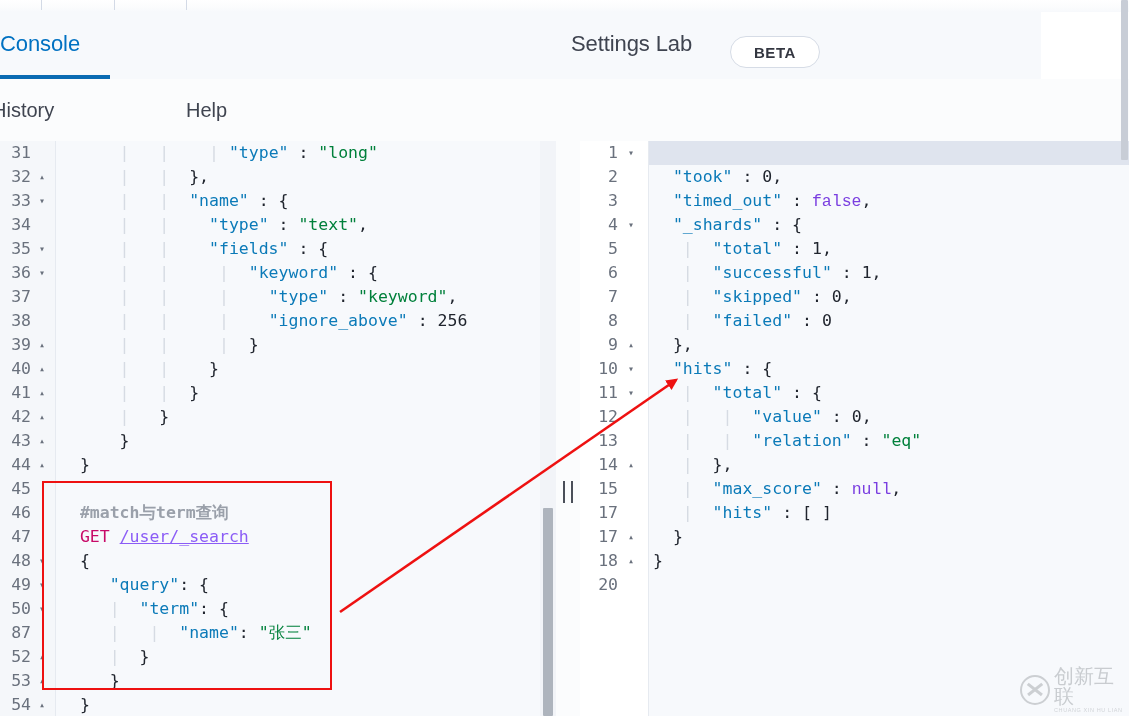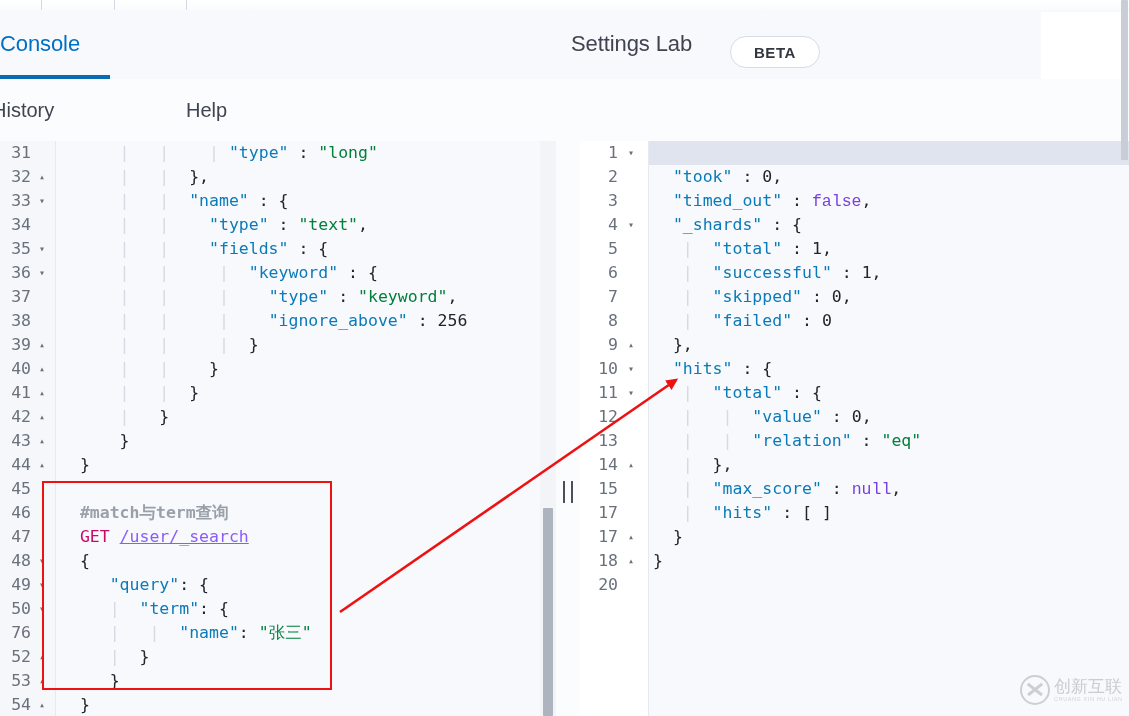--- a/index.html
+++ b/index.html
@@ -326,21 +326,21 @@
     width: 18px; height: 2.5px;
     background: #c3c6ca;
     transform: rotate(38deg);
   }
   #watermark .wm-text {
     display: flex;
     flex-direction: column;
     line-height: 1;
   }
   #watermark .wm-cn {
-    font-size: 17px;
+    font-size: 20px;
     color: #bfc3c7;
     font-family: "DejaVu Sans", sans-serif;
     letter-spacing: 0px;
   }
   #watermark .wm-en {
     font-size: 5.5px;
     color: #c9ccd0;
     letter-spacing: 0.6px;
     margin-top: 2px;
   }
@@ -391,21 +391,21 @@
         <div class="row">41<span class="fold">▴</span></div>
         <div class="row">42<span class="fold">▴</span></div>
         <div class="row">43<span class="fold">▴</span></div>
         <div class="row">44<span class="fold">▴</span></div>
         <div class="row">45</div>
         <div class="row">46</div>
         <div class="row">47</div>
         <div class="row">48<span class="fold">▾</span></div>
         <div class="row">49<span class="fold">▾</span></div>
         <div class="row">50<span class="fold">▾</span></div>
-        <div class="row">76</div>
+        <div class="row">87</div>
         <div class="row">52<span class="fold">▴</span></div>
         <div class="row">53<span class="fold">▴</span></div>
         <div class="row">54<span class="fold">▴</span></div>
       </div>
     <div class="code-lines" id="left-code">
         <div class="row"><span class="ind">      |   |    | </span><span class="k">"type"</span><span class="p"> : </span><span class="s">"long"</span></div>
         <div class="row"><span class="ind">      |   |  </span><span class="p">},</span></div>
         <div class="row"><span class="ind">      |   |  </span><span class="k">"name"</span><span class="p"> : {</span></div>
         <div class="row"><span class="ind">      |   |    </span><span class="k">"type"</span><span class="p"> : </span><span class="s">"text"</span><span class="p">,</span></div>
         <div class="row"><span class="ind">      |   |    </span><span class="k">"fields"</span><span class="p"> : {</span></div>

